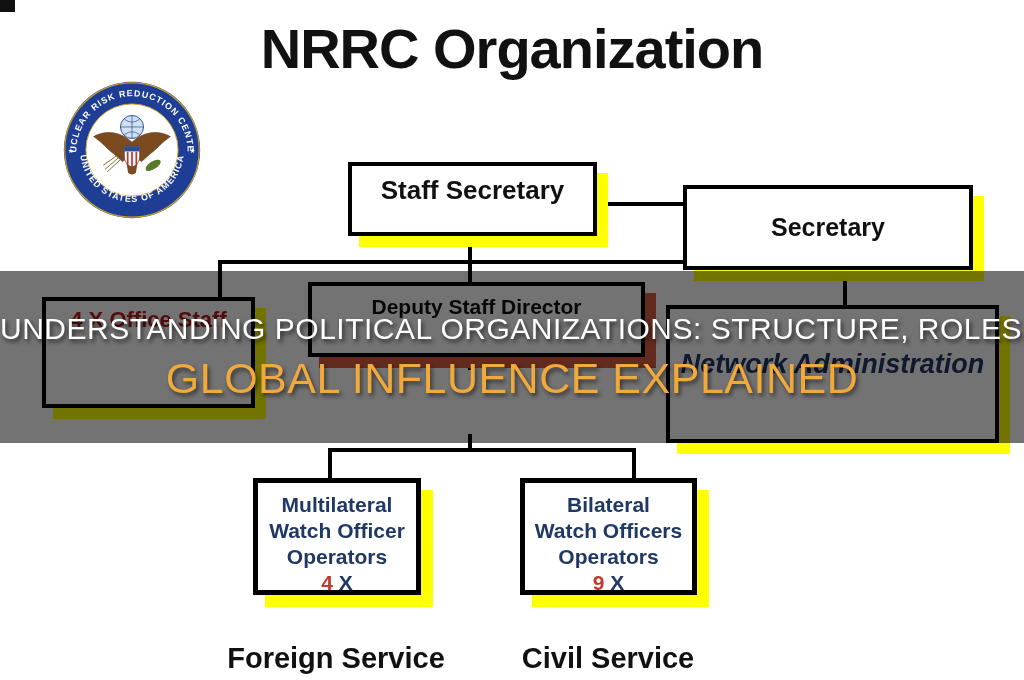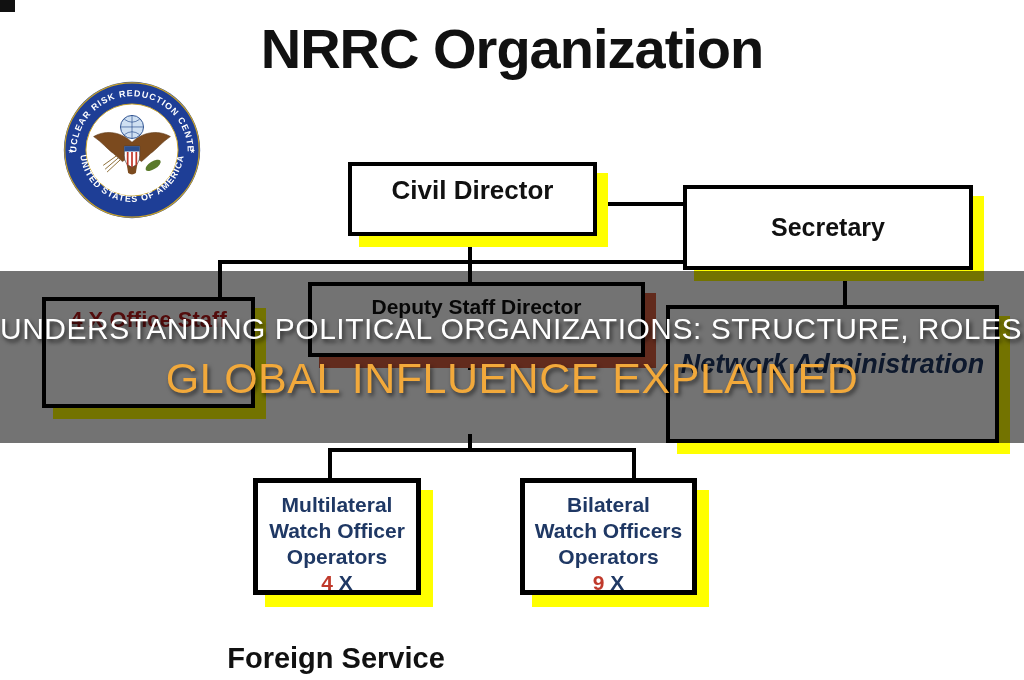--- a/index.html
+++ b/index.html
@@ -111,21 +111,21 @@
   <div class="conn" id="c-office-down"></div>
   <div class="conn" id="c-staff-sec"></div>
   <div class="conn" id="c-sec-down"></div>
   <div class="conn" id="c-dep-senior"></div>
   <div class="conn" id="c-senior-down"></div>
   <div class="conn" id="c-h3"></div>
   <div class="conn" id="c-multi-down"></div>
   <div class="conn" id="c-bi-down"></div>
 
   <div class="obox shadow-y" id="box-staff">
-    <span>Civil Director</span>
+    <span>Staff Secretary</span>
   </div>
 
   <div class="obox shadow-y" id="box-secretary">
     <span>Secretary</span>
   </div>
 
   <div class="obox shadow-y" id="box-office">
     <span>4 X Office Staff</span>
   </div>
 
@@ -150,20 +150,21 @@
   <div class="obox" id="box-bilateral">
     <div>Bilateral</div>
     <div>Watch Officers</div>
     <div>Operators</div>
     <div>
       <span class="count-red">9</span><span class="count-x"> X</span>
     </div>
   </div>
 
   <div class="footer-label" id="label-foreign">Foreign Service</div>
+  <div class="footer-label" id="label-civil">Civil Service</div>
 
   <div class="overlay-band"></div>
 
   <div class="banner">
     <div class="banner-line1">UNDERSTANDING POLITICAL ORGANIZATIONS: STRUCTURE, ROLES, AND</div>
     <div class="banner-line2">GLOBAL INFLUENCE EXPLAINED</div>
   </div>
 
 </div>
 

